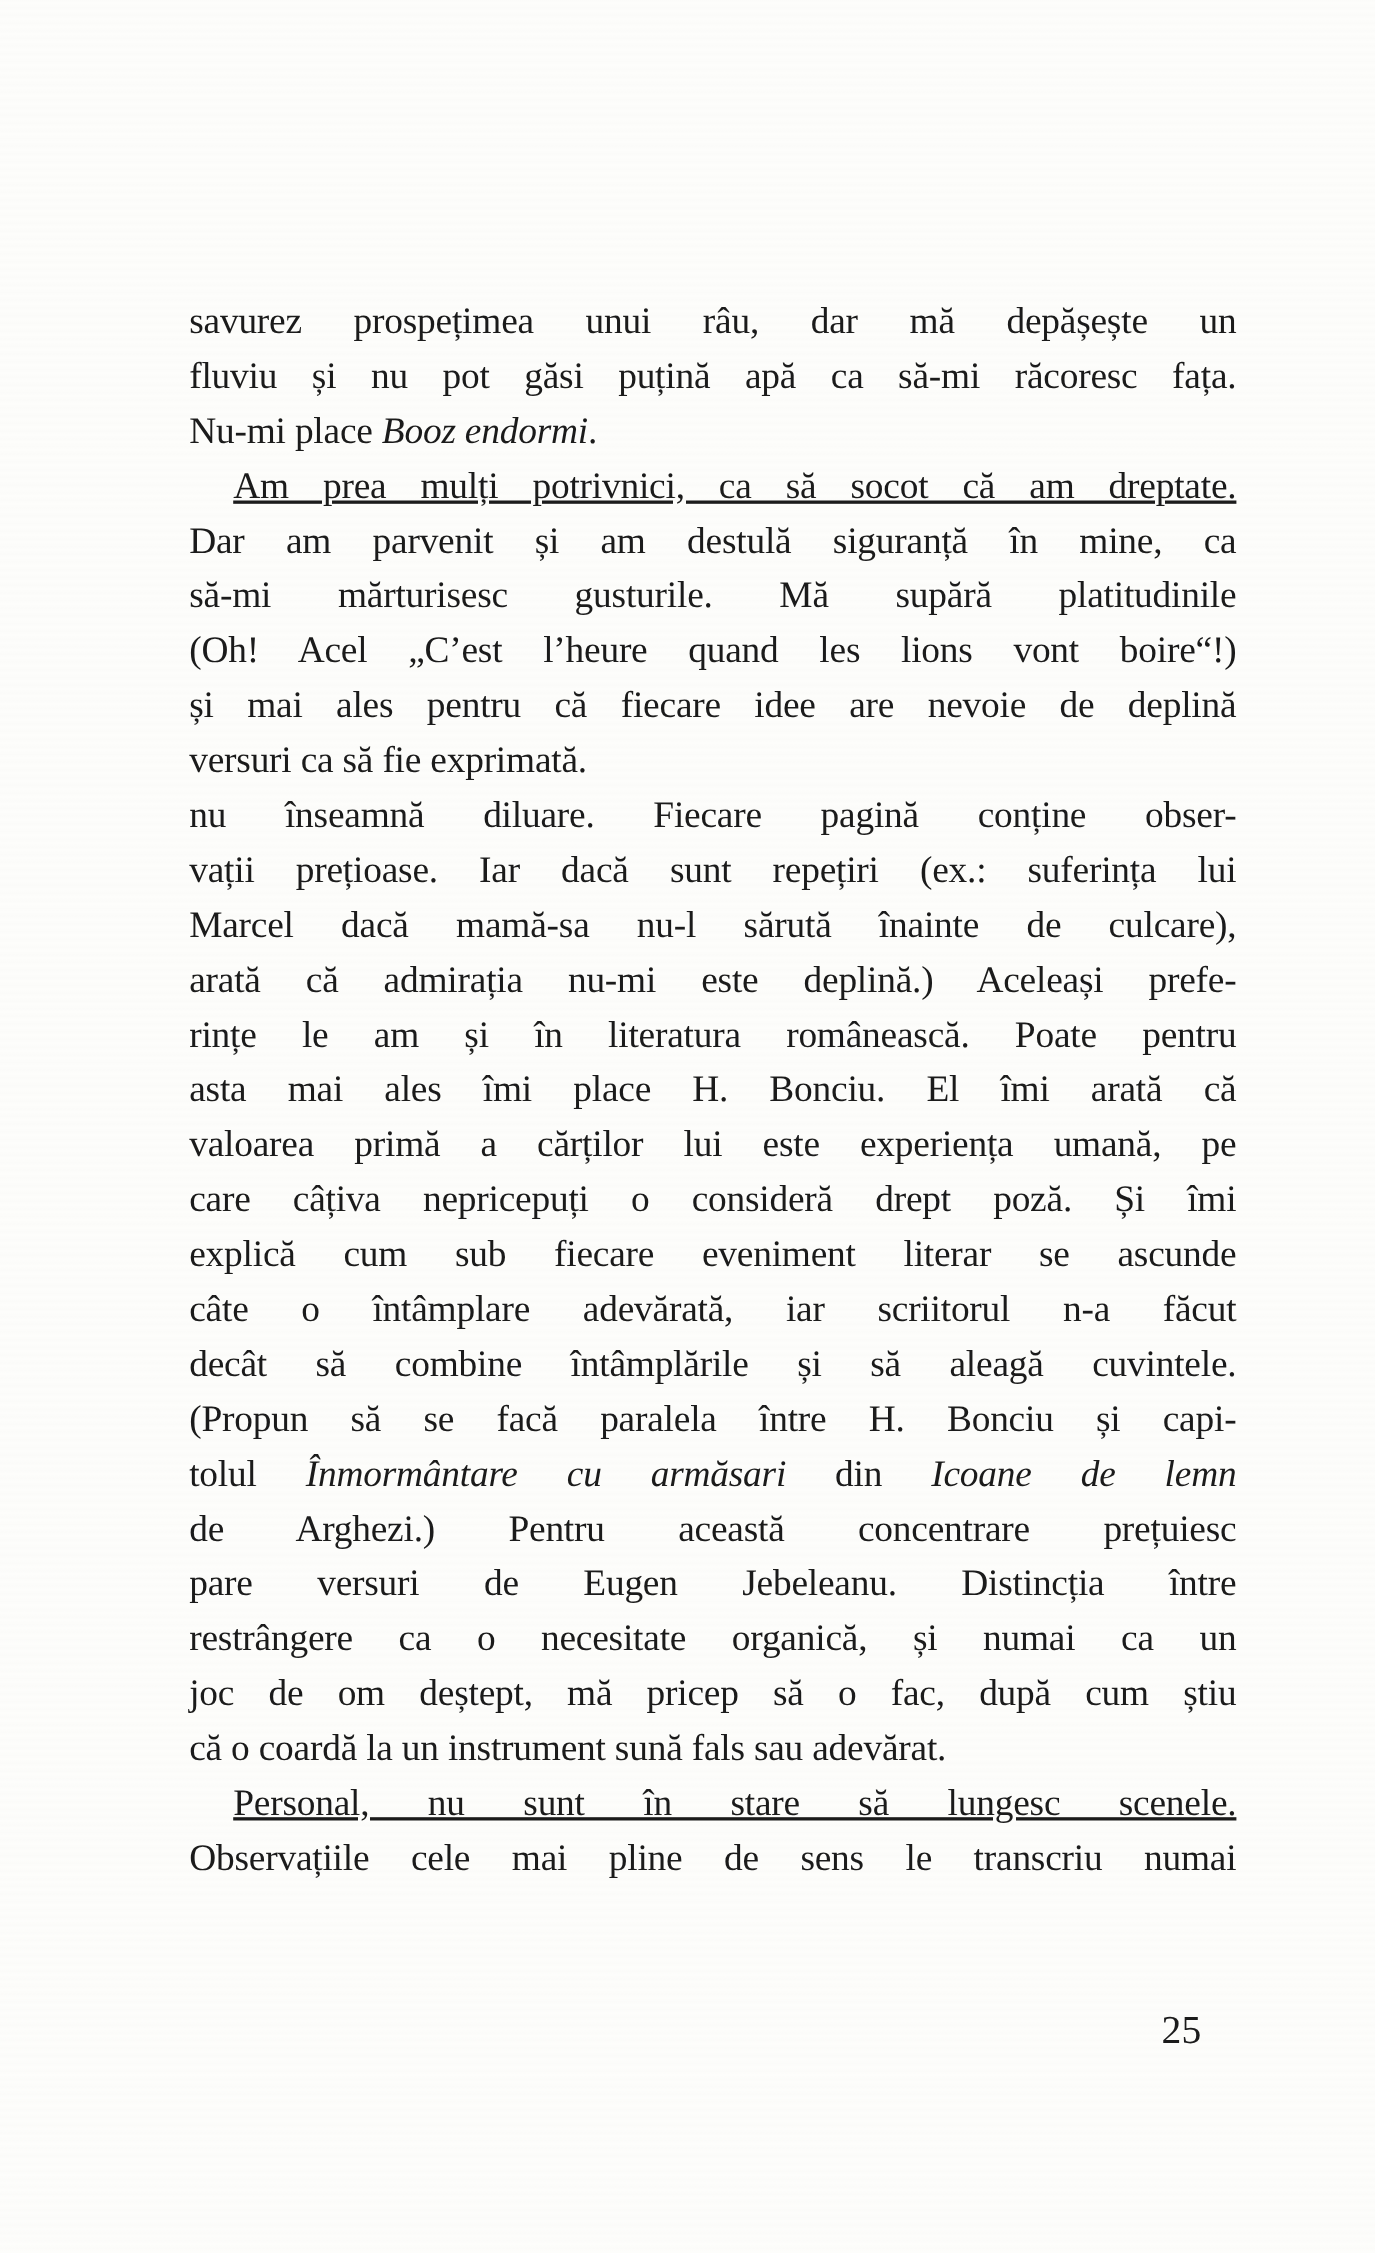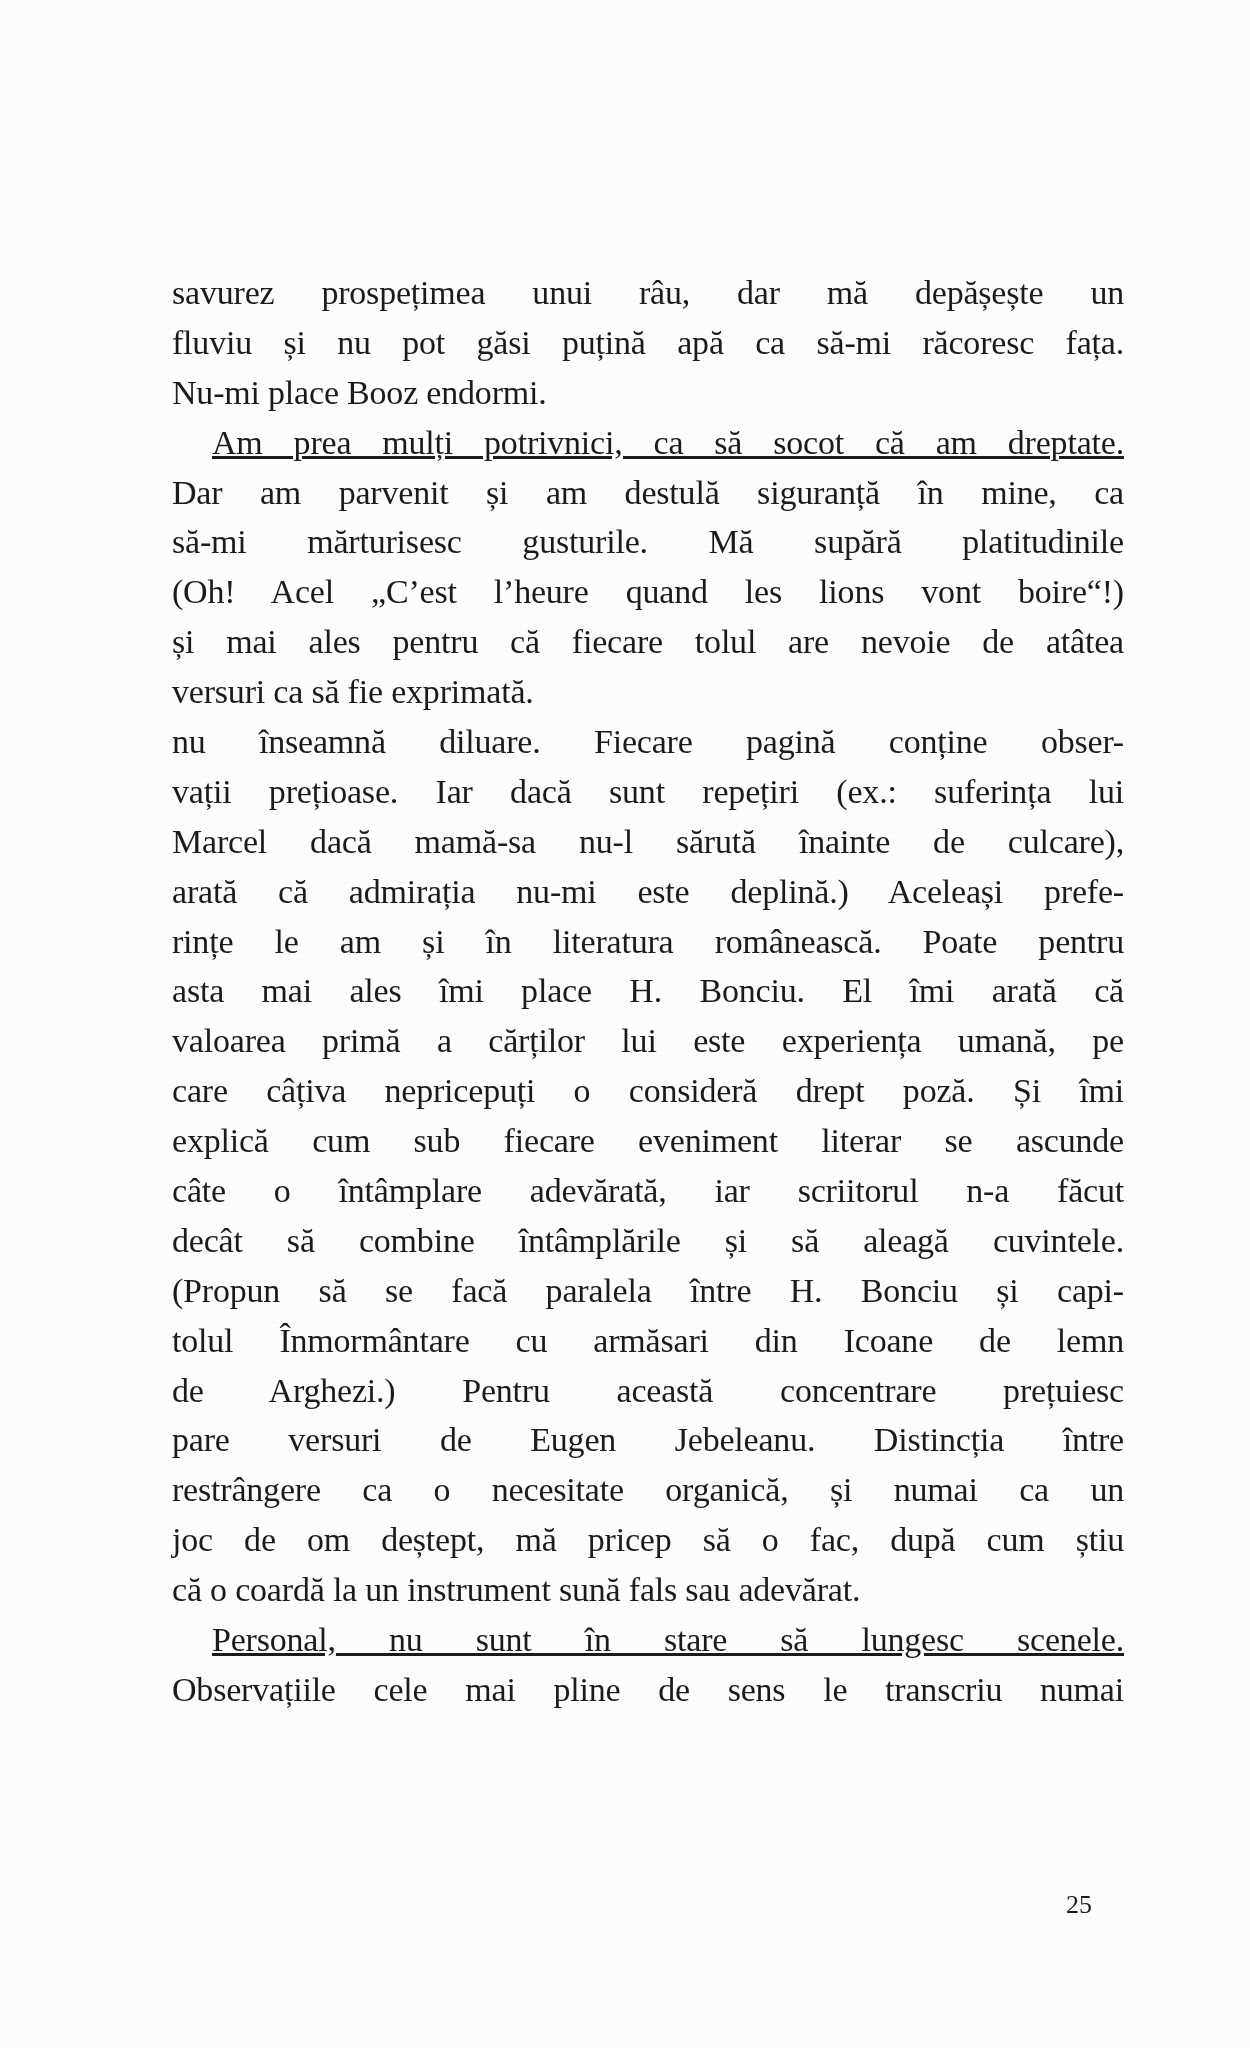--- a/index.html
+++ b/index.html
@@ -44,42 +44,43 @@
   }
   .line.indent {
     padding-left: 40px;
     text-decoration: underline;
   }
   .line.para-end {
     text-align: left;
     text-align-last: left;
   }
   .seg.italic {
+    font-style: italic;
   }
   .page-number {
     position: absolute;
-    top: 1890px;
+    top: 1824px;
     right: 158px;
-    font-size: 26px;
+    font-size: 36px;
     color: var(--ink, #1b1b1b);
   }
 </style>
 </head>
 <body style="--paper: #fdfdfb; --ink: #1b1b1b;">
 
 <div class="page">
   <div class="text-block">
       <div class="line"><span class="seg">savurez prospețimea unui râu, dar mă depășește un</span></div>
       <div class="line"><span class="seg">fluviu și nu pot găsi puțină apă ca să-mi răcoresc fața.</span></div>
       <div class="line para-end"><span class="seg">Nu-mi place </span><span class="seg italic">Booz endormi</span><span class="seg">.</span></div>
       <div class="line indent"><span class="seg">Am prea mulți potrivnici, ca să socot că am dreptate.</span></div>
       <div class="line"><span class="seg">Dar am parvenit și am destulă siguranță în mine, ca</span></div>
       <div class="line"><span class="seg">să-mi mărturisesc gusturile. Mă supără platitudinile</span></div>
       <div class="line"><span class="seg">(Oh! Acel „C’est l’heure quand les lions vont boire“!)</span></div>
-      <div class="line"><span class="seg">și mai ales pentru că fiecare tolul are nevoie de atâtea</span></div>
+      <div class="line"><span class="seg">și mai ales pentru că fiecare idee are nevoie de deplină</span></div>
       <div class="line para-end"><span class="seg">versuri ca să fie exprimată.</span></div>
       <div class="line"><span class="seg">nu înseamnă diluare. Fiecare pagină conține obser-</span></div>
       <div class="line"><span class="seg">vații prețioase. Iar dacă sunt repețiri (ex.: suferința lui</span></div>
       <div class="line"><span class="seg">Marcel dacă mamă-sa nu-l sărută înainte de culcare),</span></div>
       <div class="line"><span class="seg">arată că admirația nu-mi este deplină.) Aceleași prefe-</span></div>
       <div class="line"><span class="seg">rințe le am și în literatura românească. Poate pentru</span></div>
       <div class="line"><span class="seg">asta mai ales îmi place H. Bonciu. El îmi arată că</span></div>
       <div class="line"><span class="seg">valoarea primă a cărților lui este experiența umană, pe</span></div>
       <div class="line"><span class="seg">care câțiva nepricepuți o consideră drept poză. Și îmi</span></div>
       <div class="line"><span class="seg">explică cum sub fiecare eveniment literar se ascunde</span></div>

